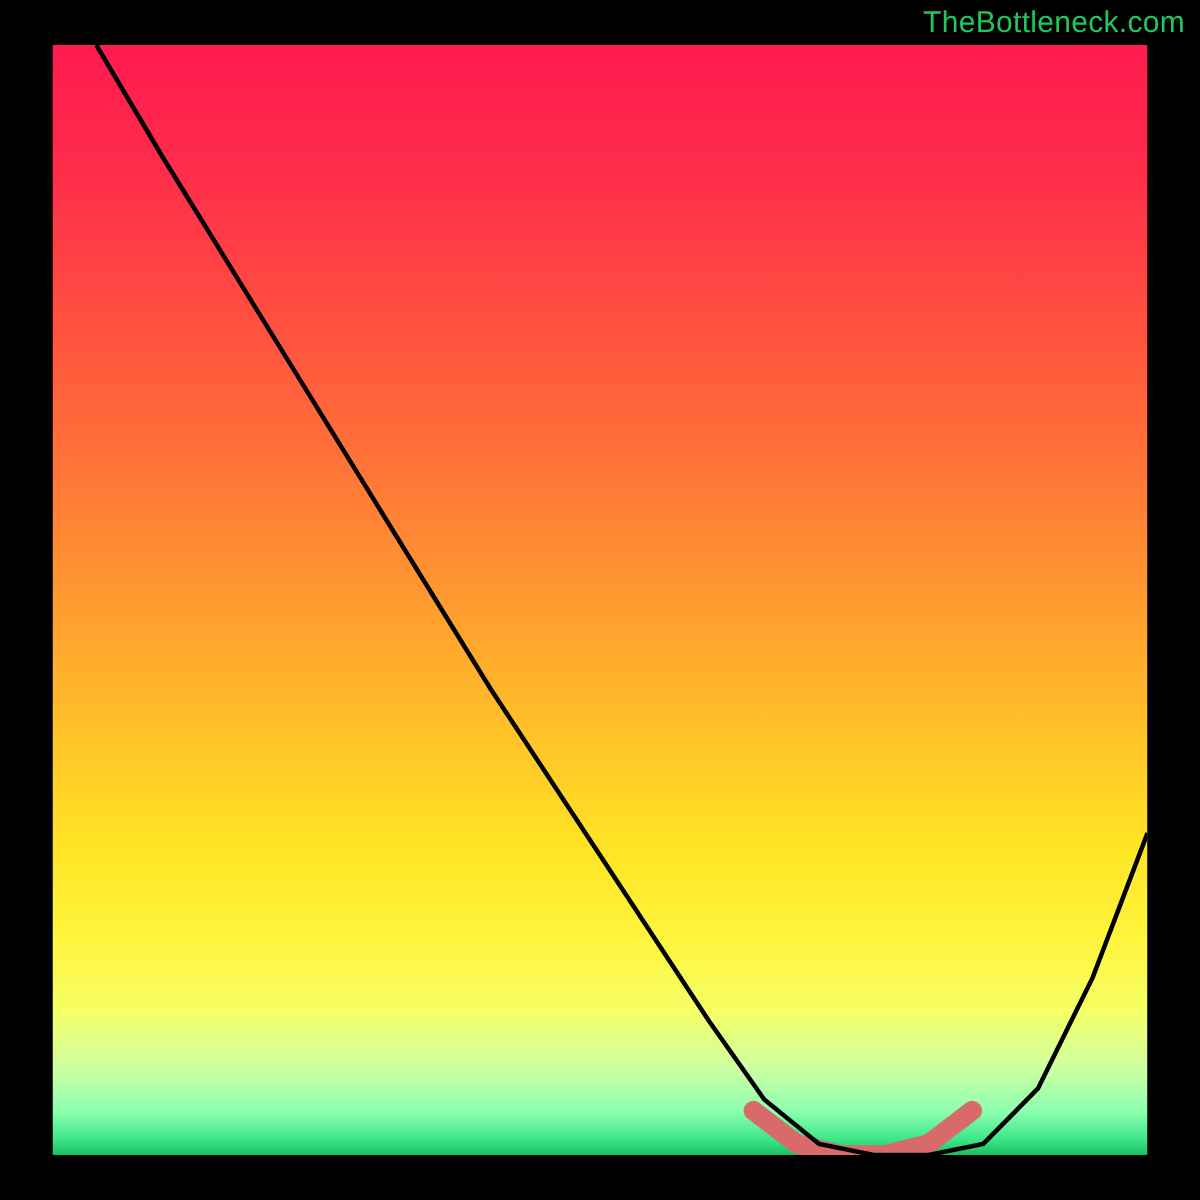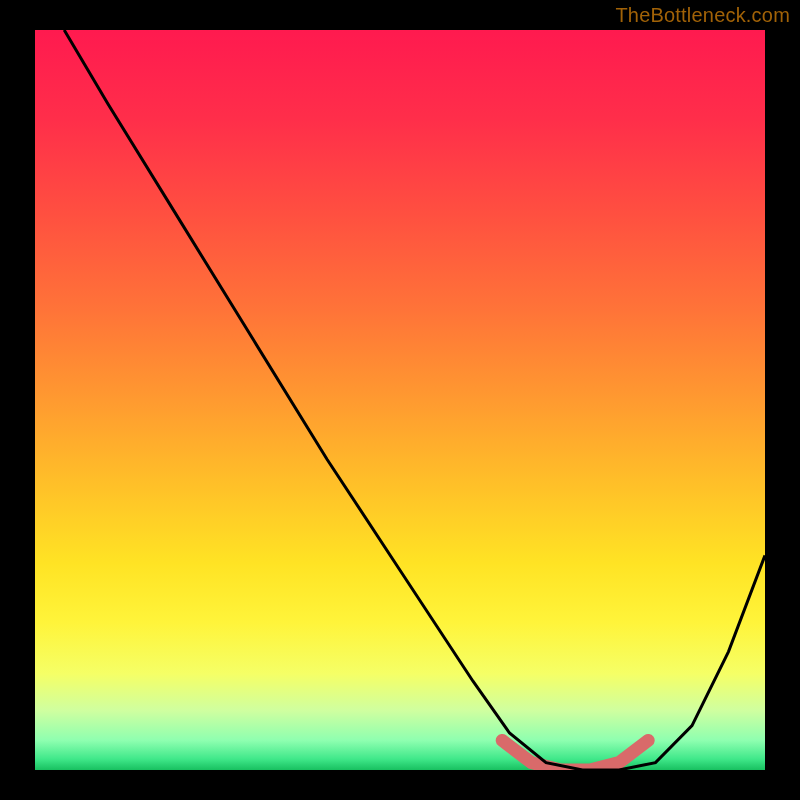--- a/index.html
+++ b/index.html
@@ -14,21 +14,21 @@
   .frame {
     position: relative;
     width: 800px;
     height: 800px;
     background: #000;
   }
   .attribution {
     position: absolute;
     top: 4px;
     right: 10px;
-    color: #a16207;
+    color: #22c55e;
     font-size: 20px;
     letter-spacing: 0.2px;
     z-index: 5;
   }
   svg.plot {
     position: absolute;
     left: 35px;
     top: 30px;
     width: 730px;
     height: 740px;

